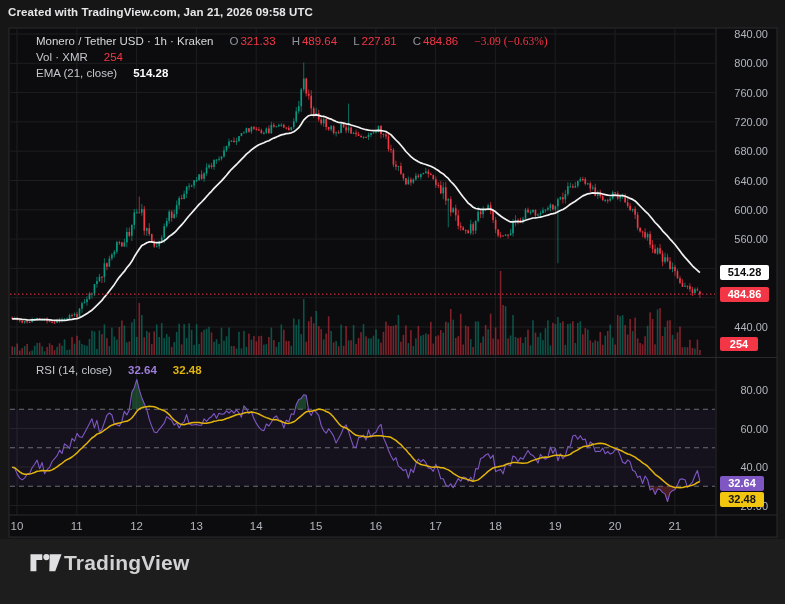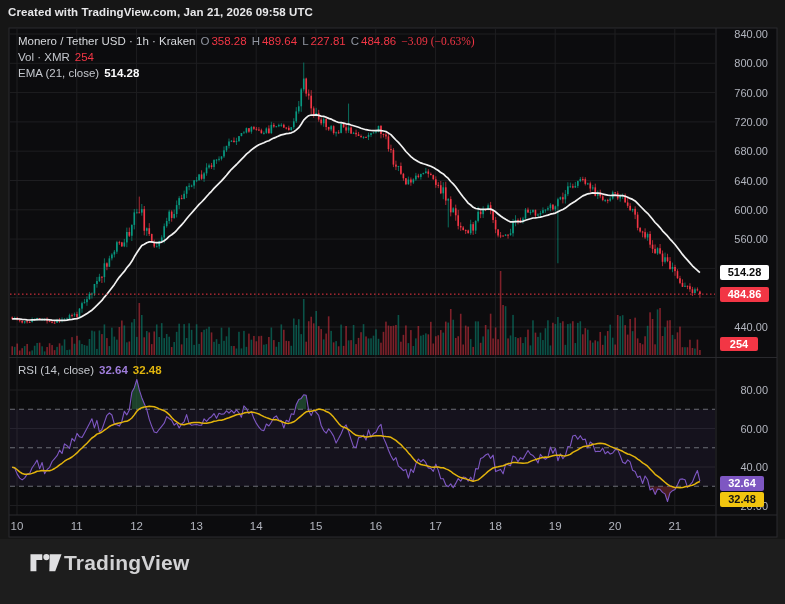--- a/index.html
+++ b/index.html
@@ -1,20 +1,20 @@
 <!DOCTYPE html>
 <html><head>
 <meta charset="utf-8">
 <style>
   html,body{margin:0;padding:0;background:#161616;width:785px;height:604px;overflow:hidden;
     font-family:"Liberation Sans",sans-serif;-webkit-font-smoothing:antialiased;}
   #root{position:relative;width:785px;height:432px;}
   svg#chart-svg{position:absolute;left:0;top:0;}
   .attribution{position:absolute;left:8px;top:6px;font-size:11.5px;font-weight:bold;color:#e8e8ea;letter-spacing:.1px;}
-  .legend{position:absolute;left:18px;display:flex;align-items:baseline;gap:5px;font-size:11.5px;white-space:nowrap;}
+  .legend{position:absolute;left:36px;display:flex;align-items:baseline;gap:16px;font-size:11.5px;white-space:nowrap;}
   .lr1{top:35px;} .lr2{top:51px;} .lr3{top:67px;justify-content:flex-end;} .lrsi{top:364px;justify-content:flex-end;}
   .lg-title{color:#d7d9dd;}
   .ohlc{display:flex;gap:2px;align-items:baseline;}
   .ohlc .k{color:#9095a0;} .ohlc .v{color:#f23645;}
   .chg{color:#f23645;font-family:Liberation Serif, serif;}
   .lg-gray{color:#c4c7cd;} .lg-red{color:#f23645;} .lg-white{color:#fcfcfd;font-weight:bold;}
   .rsi-val{color:#9f7ddb;font-weight:bold;} .rsi-ma-val{color:#dfb40e;font-weight:bold;}
   .badge{position:absolute;left:720px;height:15px;line-height:15px;font-size:11px;font-weight:bold;
     text-align:center;border-radius:2px;}
   .badge-ema{top:265px;width:49px;background:#ffffff;color:#0a0a0a;}
@@ -957,21 +957,21 @@
         <text x="555.1999999999999" y="530" text-anchor="middle" fill="#b2b5be" font-size="11.5px" font-family="Liberation Sans, sans-serif">19</text>
         <text x="615" y="530" text-anchor="middle" fill="#b2b5be" font-size="11.5px" font-family="Liberation Sans, sans-serif">20</text>
         <text x="674.8" y="530" text-anchor="middle" fill="#b2b5be" font-size="11.5px" font-family="Liberation Sans, sans-serif">21</text>
       </g>
     </svg>
 
   <div class="legend lr1">
     <span class="lg-title">Monero / Tether USD · 1h · Kraken</span>
     <span class="ohlc">
         <span class="k">O</span>
-        <span class="v">358.28</span>
+        <span class="v">321.33</span>
       </span>
     <span class="ohlc">
         <span class="k">H</span>
         <span class="v">489.64</span>
       </span>
     <span class="ohlc">
         <span class="k">L</span>
         <span class="v">227.81</span>
       </span>
     <span class="ohlc">

